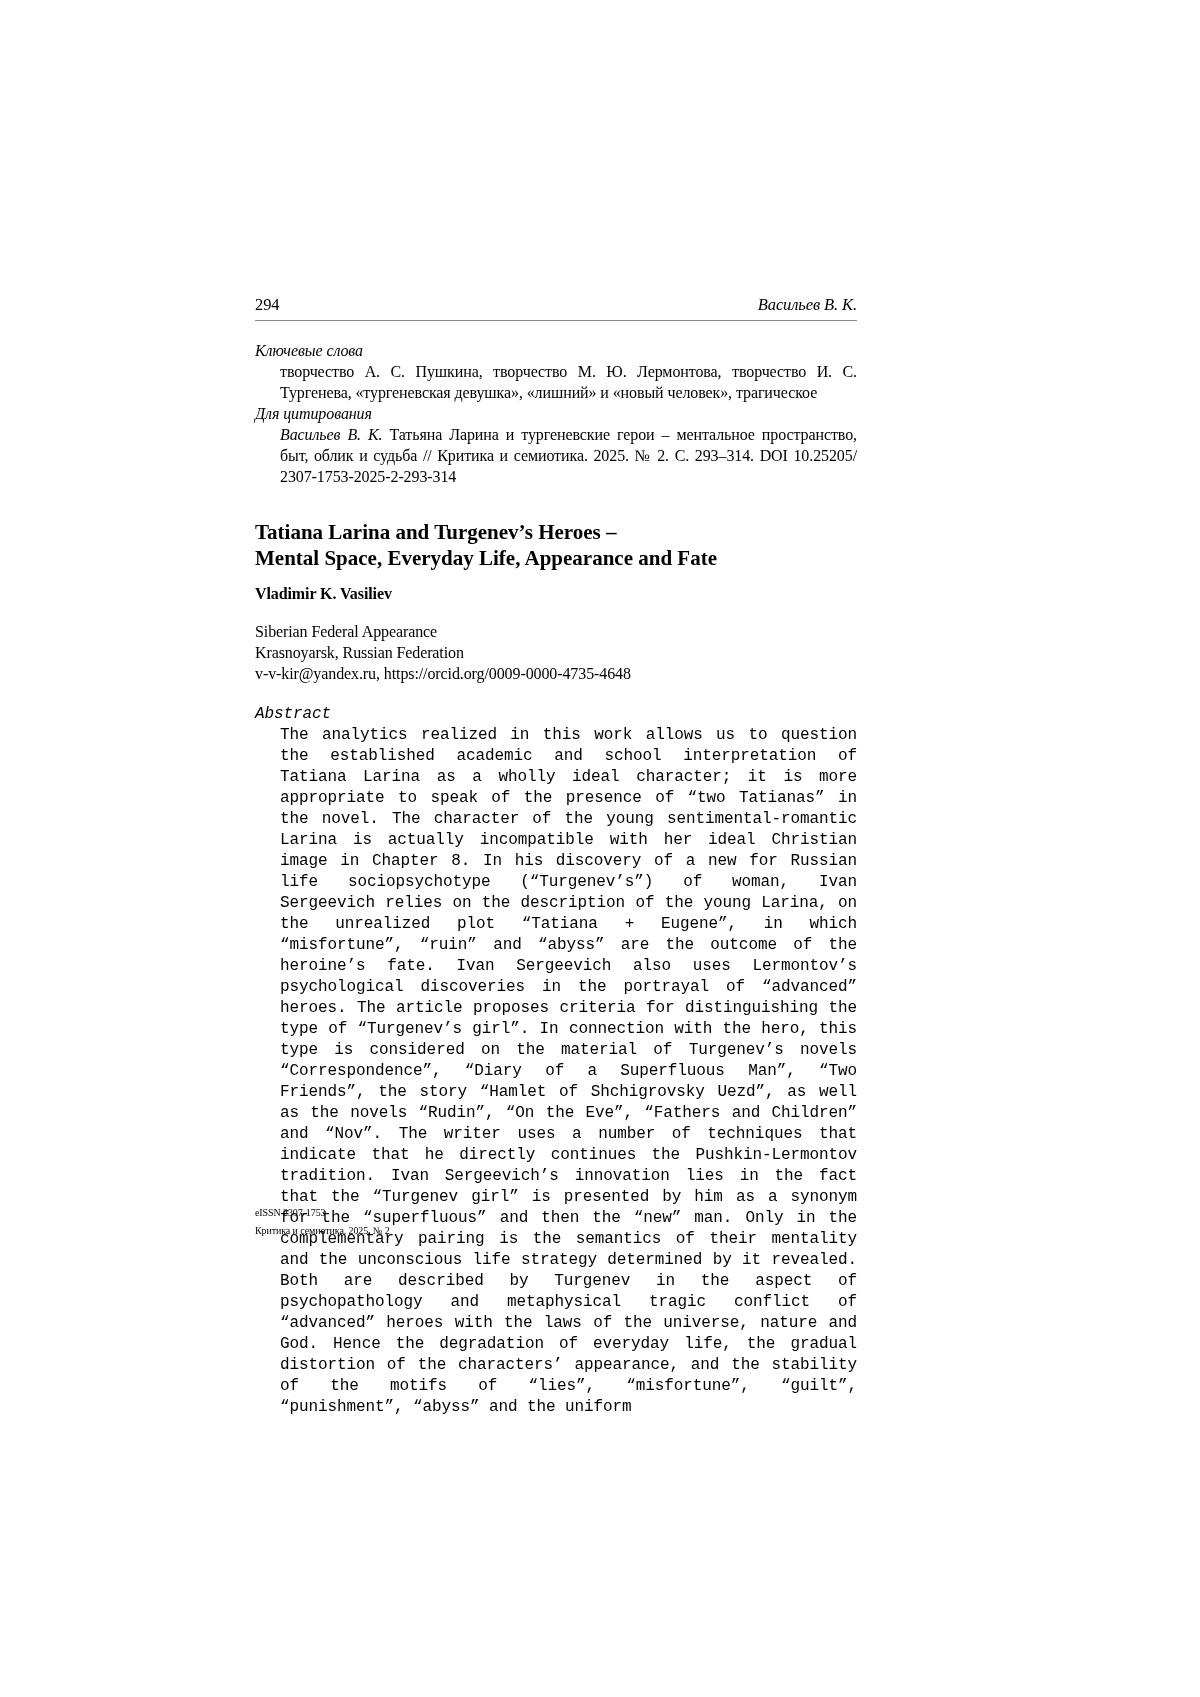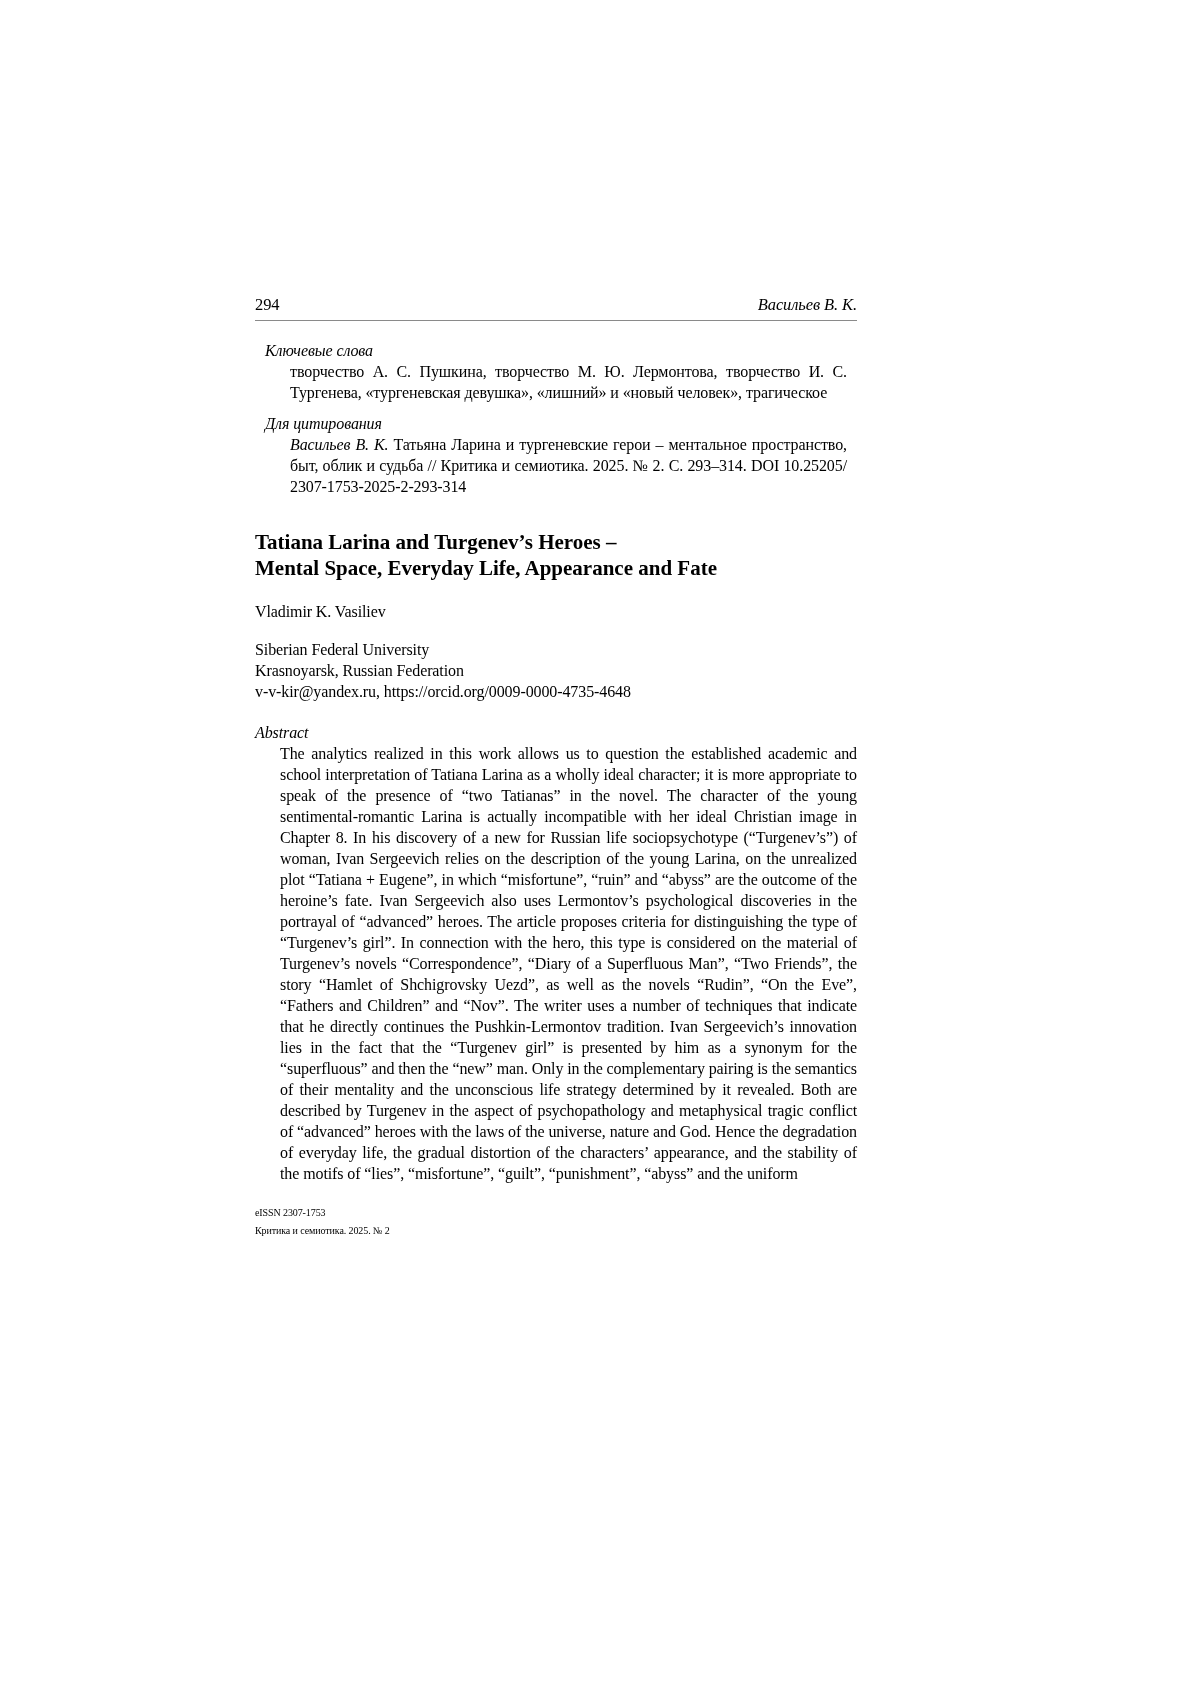--- a/index.html
+++ b/index.html
@@ -24,42 +24,42 @@
     .running-head {
       display: flex;
       justify-content: space-between;
       align-items: center;
       font-size: 16.5px;
       padding-bottom: 5px;
       border-bottom: 1px solid #8a8a8a;
       margin-bottom: 19px;
     }
     .running-author { font-style: italic; }
-    .meta { margin: 10px; }
+    .meta { margin: 0; }
     .meta-label { font-style: italic; }
     .meta-body {
       margin: 0 0 0 25px;
       text-align: justify;
     }
     .ital { font-style: italic; }
     .title {
       font-size: 21px;
       line-height: 26px;
       font-weight: bold;
       margin: 32px 0 0 0;
       letter-spacing: 0;
     }
     .title-line { display: block; }
     .author-name {
-      font-weight: normal;
-      margin-top: 20px;
+      font-weight: bold;
+      margin-top: 12px;
     }
     .affiliation { margin-top: 17px; }
     .contact { }
-    .abstract { margin-top: 20px; }
+    .abstract { margin-top: 20px; font-family: Liberation Mono, monospace; }
     .abstract-body {
       margin: 0 0 0 25px;
       text-align: justify;
     }
     .foot {
       position: absolute;
       left: 255px;
       top: 1204px;
       width: 602px;
       font-size: 10px;
@@ -88,21 +88,21 @@
   </section>
 
   <h1 class="title">
     <span class="title-line">Tatiana Larina and Turgenev’s Heroes –</span>
     <span class="title-line">Mental Space, Everyday Life, Appearance and Fate</span>
   </h1>
 
   <div class="author-name">Vladimir K. Vasiliev</div>
 
   <div class="affiliation">
-    <div>Siberian Federal University</div>
+    <div>Siberian Federal Appearance</div>
     <div>Krasnoyarsk, Russian Federation</div>
   </div>
 
   <div class="contact">v-v-kir@yandex.ru, https://orcid.org/0009-0000-4735-4648</div>
 
   <section class="abstract">
     <div class="meta-label">Abstract</div>
     <p class="abstract-body">The analytics realized in this work allows us to question the established academic and school interpretation of Tatiana Larina as a wholly ideal character; it is more appropriate to speak of the presence of “two Tatianas” in the novel. The character of the young sentimental-romantic Larina is actually incompatible with her ideal Christian image in Chapter 8. In his discovery of a new for Russian life sociopsychotype (“Turgenev’s”) of woman, Ivan Sergeevich relies on the description of the young Larina, on the unrealized plot “Tatiana + Eugene”, in which “misfortune”, “ruin” and “abyss” are the outcome of the heroine’s fate. Ivan Sergeevich also uses Lermontov’s psychological discoveries in the portrayal of “advanced” heroes. The article proposes criteria for distinguishing the type of “Turgenev’s girl”. In connection with the hero, this type is considered on the material of Turgenev’s novels “Correspondence”, “Diary of a Superfluous Man”, “Two Friends”, the story “Hamlet of Shchigrovsky Uezd”, as well as the novels “Rudin”, “On the Eve”, “Fathers and Children” and “Nov”. The writer uses a number of techniques that indicate that he directly continues the Pushkin-Lermontov tradition. Ivan Sergeevich’s innovation lies in the fact that the “Turgenev girl” is presented by him as a synonym for the “superfluous” and then the “new” man. Only in the complementary pairing is the semantics of their mentality and the unconscious life strategy determined by it revealed. Both are described by Turgenev in the aspect of psychopathology and metaphysical tragic conflict of “advanced” heroes with the laws of the universe, nature and God. Hence the degradation of everyday life, the gradual distortion of the characters’ appearance, and the stability of the motifs of “lies”, “misfortune”, “guilt”, “punishment”, “abyss” and the uniform</p>
   </section>
 

